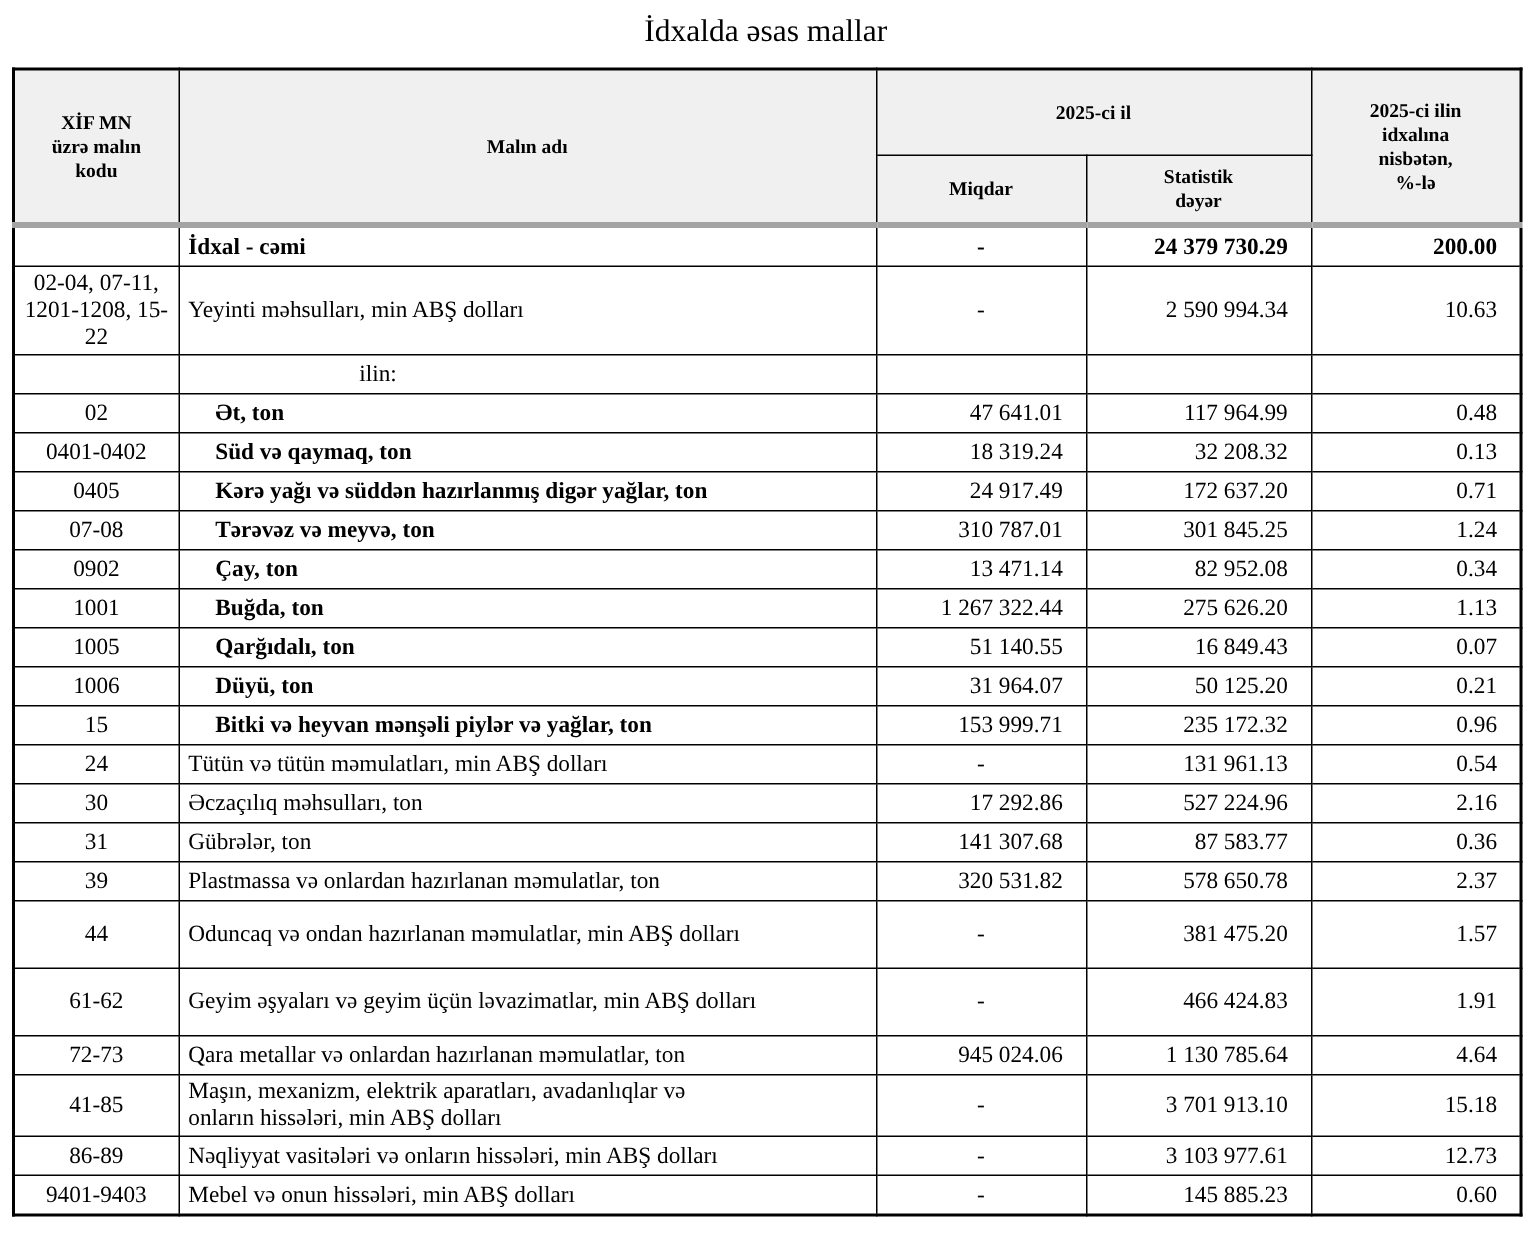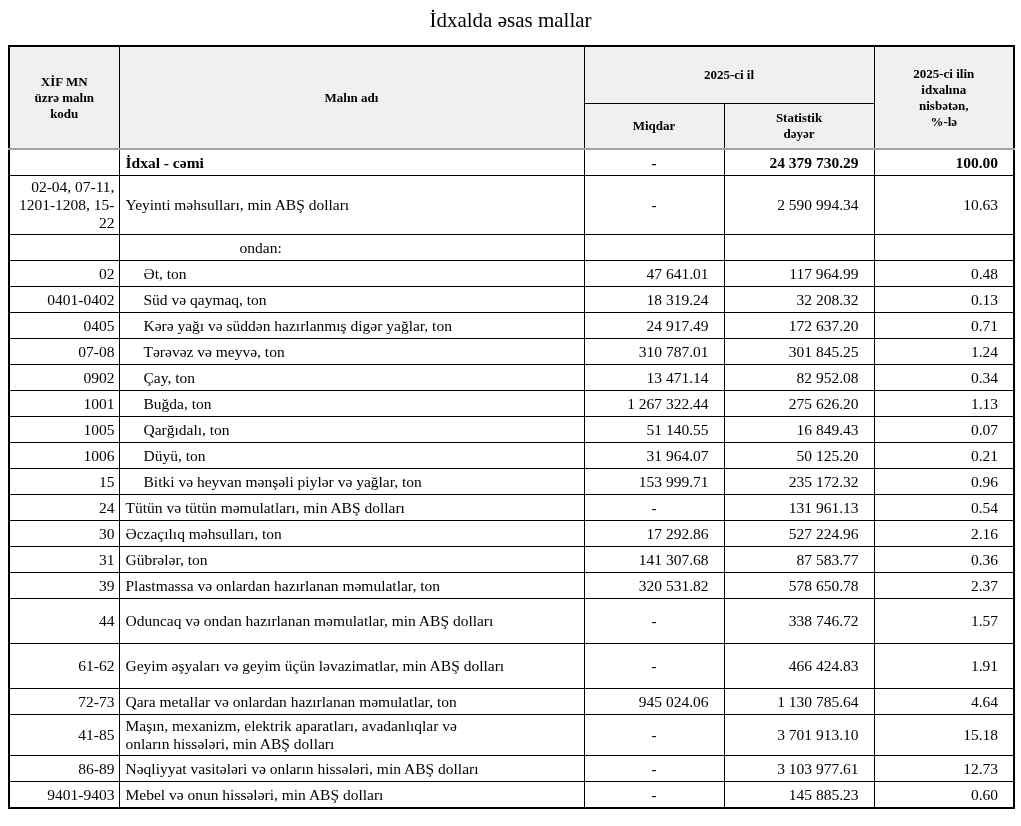--- a/index.html
+++ b/index.html
@@ -49,24 +49,24 @@
     white-space: pre-line;
   }
   .th-top { height: 50px; }
   .th-sub { height: 38px; }
   td {
     font-size: 15.5px;
     padding: 2px 4px;
     height: 21px;
     overflow: hidden;
   }
-  tbody tr:first-child td { border-top: 2px solid #a3a3a3; }
-  td.col-code { text-align: right; padding-left: 4px; }
+  tbody tr:first-child td { border-top: 4px solid #a3a3a3; }
+  td.col-code { text-align: center; padding-left: 4px; }
   td.col-name { text-align: left; padding-left: 6px; white-space: pre-line; }
-  td.col-name.ind1 { padding-left: 24px; }
+  td.col-name.ind1 { padding-left: 24px; font-weight: bold; }
   td.col-name.ind2 { padding-left: 120px; }
   td.num { text-align: right; padding-right: 15px; }
   td.num.dash { text-align: center; padding-right: 4px; }
   tr.bold td { font-weight: bold; }
   tbody tr:nth-child(17) td,
   tbody tr:nth-child(18) td { height: 40px; margin-top: 40px; }
 </style>
 </head>
 <body>
 
@@ -97,32 +97,32 @@
         <th class="th-sub">Statistik
 dəyər</th>
       </tr>
     </thead>
     <tbody>
         <tr class="bold">
           <td class="col-code"></td>
           <td class="col-name">İdxal - cəmi</td>
           <td class="num dash">-</td>
           <td class="num">24 379 730.29</td>
-          <td class="num">100.00</td>
+          <td class="num">200.00</td>
         </tr>
         <tr>
           <td class="col-code">02-04, 07-11, 1201-1208, 15-22</td>
           <td class="col-name">Yeyinti məhsulları, min ABŞ dolları</td>
           <td class="num dash">-</td>
           <td class="num">2 590 994.34</td>
           <td class="num">10.63</td>
         </tr>
         <tr>
           <td class="col-code"></td>
-          <td class="col-name ind2">ondan:</td>
+          <td class="col-name ind2">ilin:</td>
           <td class="num"></td>
           <td class="num"></td>
           <td class="num"></td>
         </tr>
         <tr>
           <td class="col-code">02</td>
           <td class="col-name ind1">Ət, ton</td>
           <td class="num">47 641.01</td>
           <td class="num">117 964.99</td>
           <td class="num">0.48</td>
@@ -208,21 +208,21 @@
           <td class="col-code">39</td>
           <td class="col-name">Plastmassa və onlardan hazırlanan məmulatlar, ton</td>
           <td class="num">320 531.82</td>
           <td class="num">578 650.78</td>
           <td class="num">2.37</td>
         </tr>
         <tr>
           <td class="col-code">44</td>
           <td class="col-name">Oduncaq və ondan hazırlanan məmulatlar, min ABŞ dolları</td>
           <td class="num dash">-</td>
-          <td class="num">338 746.72</td>
+          <td class="num">381 475.20</td>
           <td class="num">1.57</td>
         </tr>
         <tr>
           <td class="col-code">61-62</td>
           <td class="col-name">Geyim əşyaları və geyim üçün ləvazimatlar, min ABŞ dolları</td>
           <td class="num dash">-</td>
           <td class="num">466 424.83</td>
           <td class="num">1.91</td>
         </tr>
         <tr>

